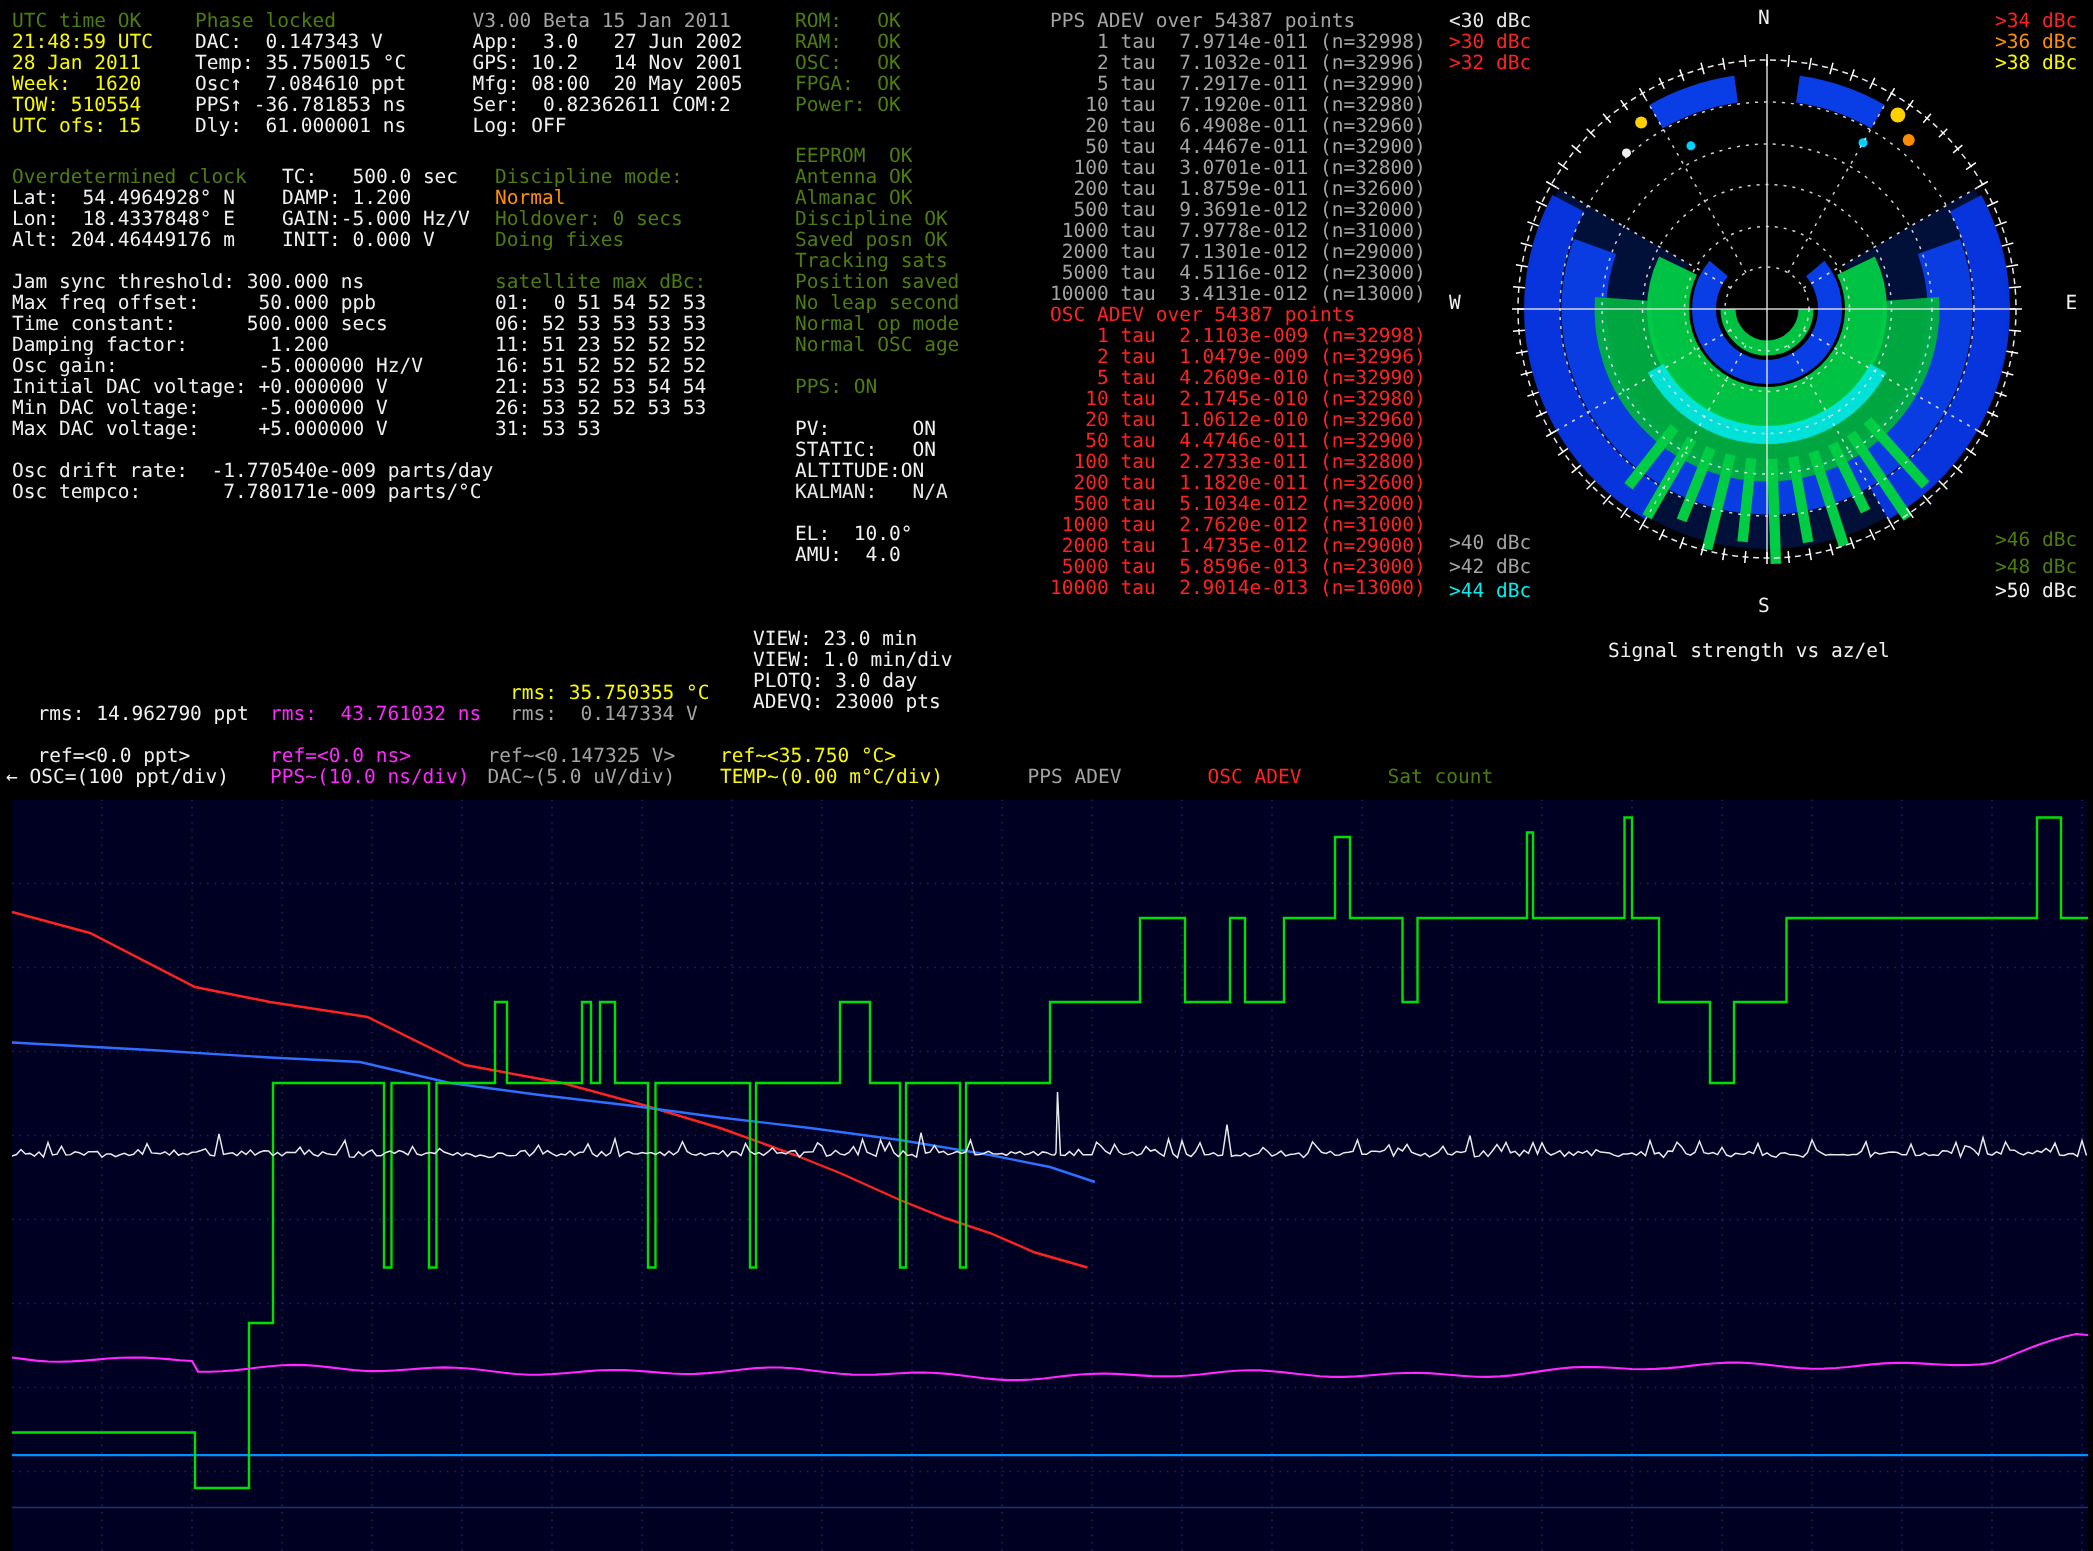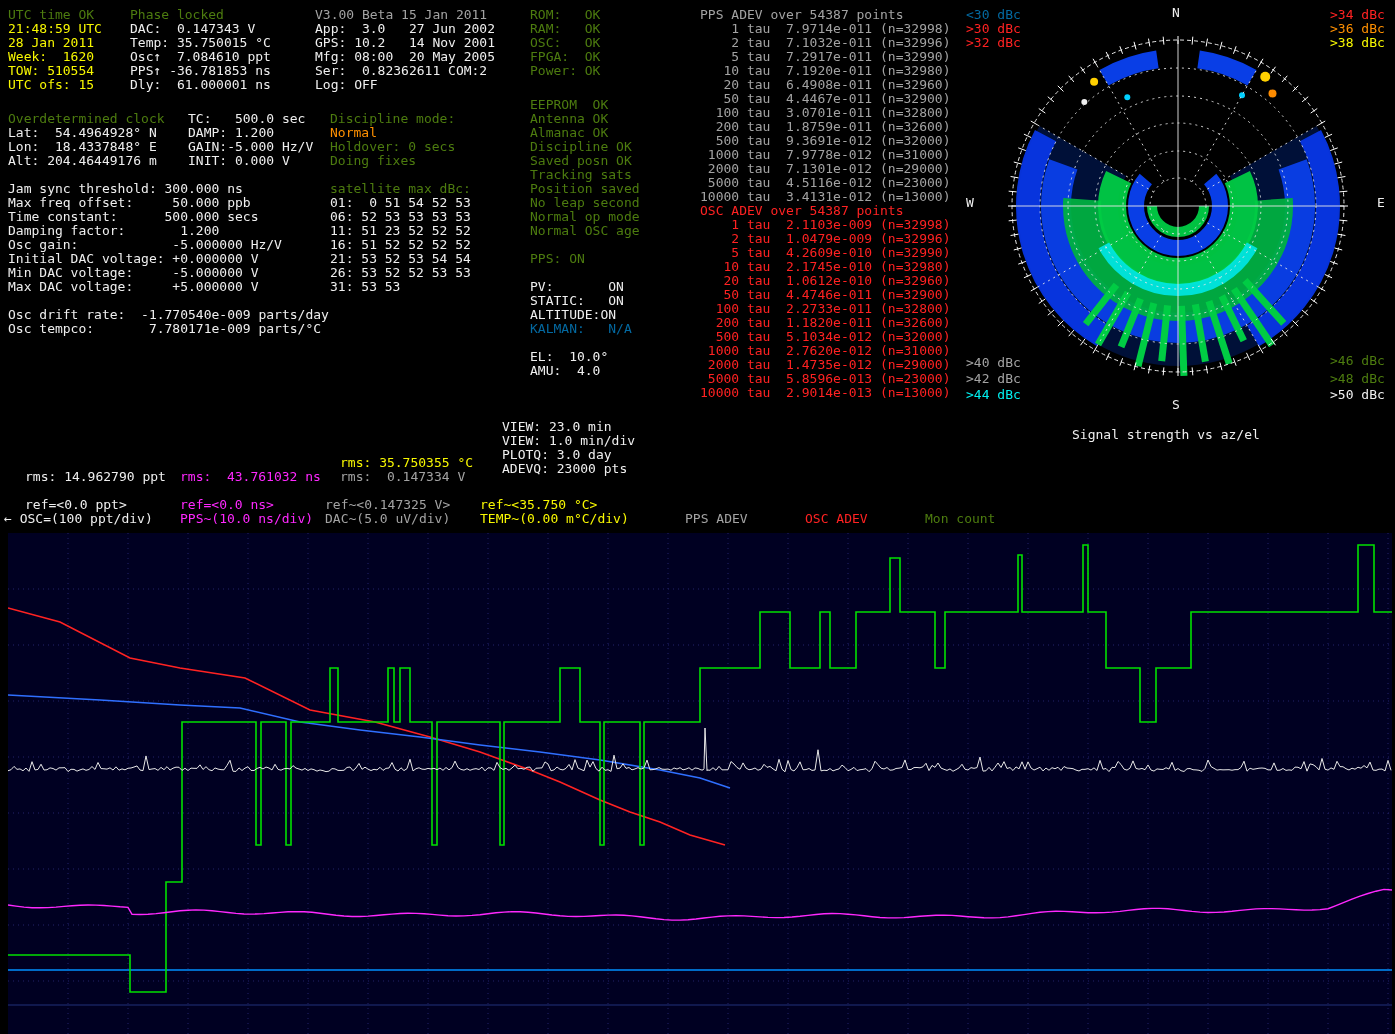--- a/index.html
+++ b/index.html
@@ -2,21 +2,21 @@
 <html><head>
 <meta charset="utf-8">
 <style>
   html,body{margin:0;padding:0;background:#000;width:1395px;height:1034px;overflow:hidden;position:relative;
     font-family:"DejaVu Sans Mono",monospace;}
   .t{position:absolute;white-space:pre;font-size:13px;line-height:14px;z-index:2;}
   .ln{height:14px;}
   .green{color:#4d7c0f}
   .yellow{color:#f8f800}
   .white{color:#efefef}
-  .grey{color:#0369a1}
+  .grey{color:#e5e5e5}
   .blue{color:#a3a3a3}
   .red{color:#ff2222}
   .magenta{color:#ff28ff}
   .cyan{color:#00f0f0}
   .orange{color:#ff9000}
   svg{position:absolute;z-index:1;display:block;}
 </style>
 </head>
 <body>
 
@@ -69,21 +69,21 @@
 <div class="t magenta" style="left:180px;top:498px">ref=&lt;0.0 ns&gt;</div>
 <div class="t blue" style="left:325px;top:498px">ref~&lt;0.147325 V&gt;</div>
 <div class="t yellow" style="left:480px;top:498px">ref~&lt;35.750 °C&gt;</div>
 
 <div class="t white" style="left:4px;top:512px">← OSC=(100 ppt/div)</div>
 <div class="t magenta" style="left:180px;top:512px">PPS~(10.0 ns/div)</div>
 <div class="t blue" style="left:325px;top:512px">DAC~(5.0 uV/div)</div>
 <div class="t yellow" style="left:480px;top:512px">TEMP~(0.00 m°C/div)</div>
 <div class="t blue" style="left:685px;top:512px">PPS ADEV</div>
 <div class="t red" style="left:805px;top:512px">OSC ADEV</div>
-<div class="t green" style="left:925px;top:512px">Mon count</div>
+<div class="t green" style="left:925px;top:512px">Sat count</div>
 
 <div class="t grey" style="left:966px;top:8px">&lt;30 dBc</div>
 <div class="t red" style="left:966px;top:22px">&gt;30 dBc</div>
 <div class="t red" style="left:966px;top:36px">&gt;32 dBc</div>
 <div class="t red" style="left:1330px;top:8px">&gt;34 dBc</div>
 <div class="t orange" style="left:1330px;top:22px">&gt;36 dBc</div>
 <div class="t yellow" style="left:1330px;top:36px">&gt;38 dBc</div>
 <div class="t blue" style="left:966px;top:356px">&gt;40 dBc</div>
 <div class="t blue" style="left:966px;top:372px">&gt;42 dBc</div>
 <div class="t cyan" style="left:966px;top:388px">&gt;44 dBc</div>

